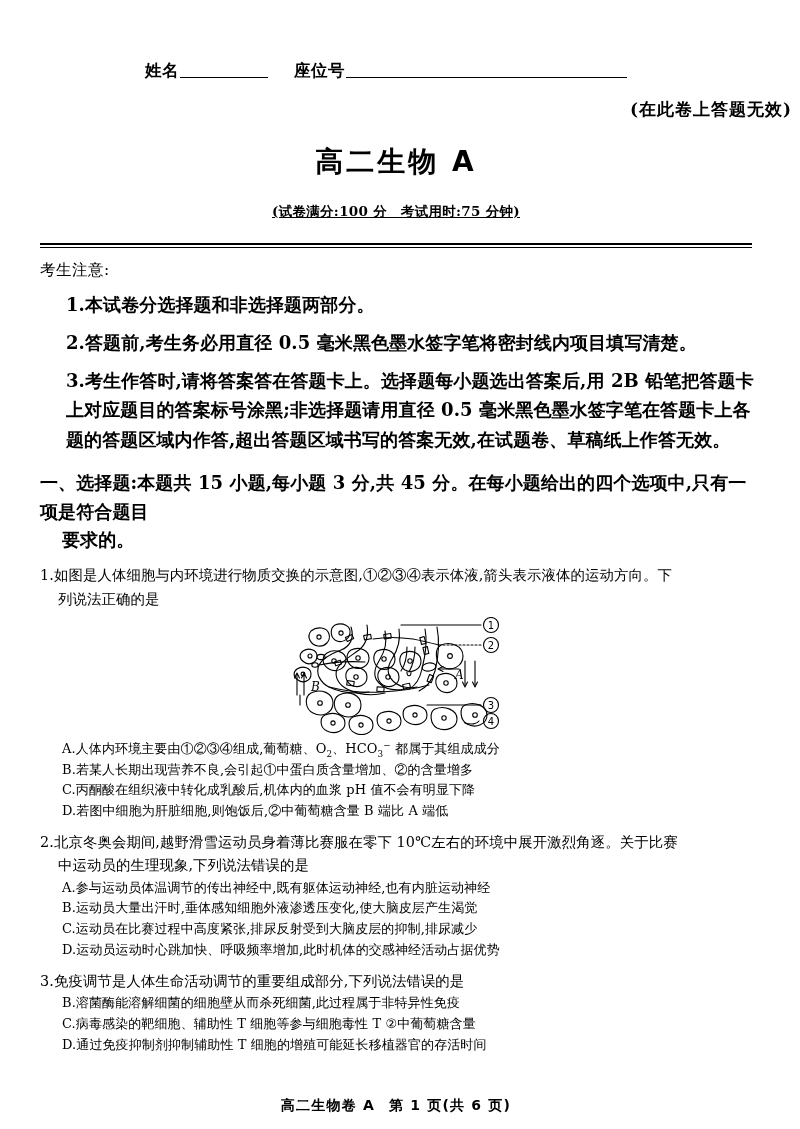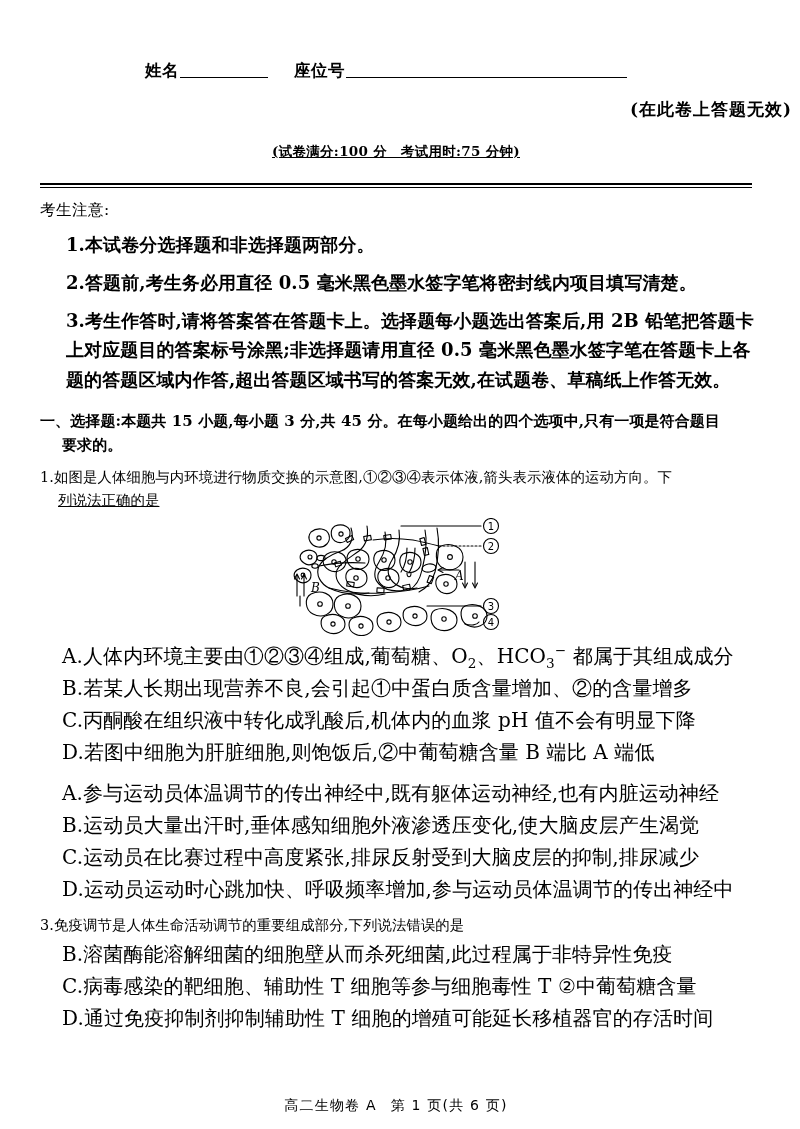--- a/index.html
+++ b/index.html
@@ -106,47 +106,46 @@
     font-size: 18px;
     font-weight: bold;
     margin-top: 9px;
     padding-left: 26px;
     text-indent: 0;
     line-height: 1.62;
     letter-spacing: 0.1px;
   }
 
   .section-head {
-    font-size: 15px;
+    font-size: 18px;
     font-weight: bold;
     margin-top: 15px;
     line-height: 1.6;
     letter-spacing: 0.1px;
   }
   .section-head .cont {
     display: block;
     padding-left: 22px;
   }
 
   .question {
     margin-top: 9px;
     font-size: 14.4px;
     line-height: 1.62;
     letter-spacing: 0.1px;
   }
   .q-stem { display: block; }
   .q-stem .cont {
     display: block;
     padding-left: 18px;
-    text-decoration: underline;
   }
   .option {
     display: block;
     padding-left: 22px;
-    font-size: 20px;
+    font-size: 13px;
     line-height: 1.6;
   }
 
   sub, sup {
     font-size: 0.68em;
     line-height: 0;
   }
 
   
   .figure-wrap {
@@ -160,41 +159,42 @@
   }
 
   
   .footer {
     position: absolute;
     left: 0;
     right: 0;
     bottom: 14px;
     text-align: center;
     font-size: 14px;
-    font-weight: normal;
+    font-weight: bold;
     letter-spacing: 1.2px;
     font-family: "DejaVu Sans", "Liberation Sans", sans-serif;
   }
   .footer .fgap { display: inline-block; width: 14px; }
 </style>
 </head>
 <body>
 
 <div class="page">
 
   <div class="id-line">
     <span class="id-label">姓名</span>
     <span class="id-rule-short"></span>
     <span class="id-gap"></span>
     <span class="id-label">座位号</span>
     <span class="id-rule-long"></span>
   </div>
 
   <div class="notice-line">(在此卷上答题无效)</div>
 
+  <div class="paper-title">高二生物 A</div>
 
   <div class="paper-subtitle">(试卷满分:100 分　考试用时:75 分钟)</div>
 
   <div class="divider"></div>
 
   <div class="content">
 
     <div class="notice-head">考生注意:</div>
 
     <div class="notice-item">1.本试卷分选择题和非选择题两部分。</div>
@@ -327,24 +327,28 @@
       </div>
 
       <span class="option"><span>A.</span><span>人体内环境主要由①②③④组成,葡萄糖、O</span><sub>2</sub><span>、HCO</span><sub>3</sub><sup>−</sup><span> 都属于其组成成分</span></span>
 
       <span class="option"><span>B.</span><span>若某人长期出现营养不良,会引起①中蛋白质含量增加、②的含量增多</span></span>
       <span class="option"><span>C.</span><span>丙酮酸在组织液中转化成乳酸后,机体内的血浆 pH 值不会有明显下降</span></span>
       <span class="option"><span>D.</span><span>若图中细胞为肝脏细胞,则饱饭后,②中葡萄糖含量 B 端比 A 端低</span></span>
     </div>
 
     <div class="question">
+      <span class="q-stem">
+        <span>2.</span><span>北京冬奥会期间,越野滑雪运动员身着薄比赛服在零下 10℃左右的环境中展开激烈角逐。关于比赛</span>
+        <span class="cont">中运动员的生理现象,下列说法错误的是</span>
+      </span>
       <span class="option"><span>A.</span><span>参与运动员体温调节的传出神经中,既有躯体运动神经,也有内脏运动神经</span></span>
       <span class="option"><span>B.</span><span>运动员大量出汗时,垂体感知细胞外液渗透压变化,使大脑皮层产生渴觉</span></span>
       <span class="option"><span>C.</span><span>运动员在比赛过程中高度紧张,排尿反射受到大脑皮层的抑制,排尿减少</span></span>
-      <span class="option"><span>D.</span><span>运动员运动时心跳加快、呼吸频率增加,参与运动员体温调节的传出神经中</span></span>
+      <span class="option"><span>D.</span><span>运动员运动时心跳加快、呼吸频率增加,此时机体的交感神经活动占据优势</span></span>
     </div>
 
     <div class="question">
       <span class="q-stem">
         <span>3.</span><span>免疫调节是人体生命活动调节的重要组成部分,下列说法错误的是</span>
       </span>
       <span class="option"><span>B.</span><span>溶菌酶能溶解细菌的细胞壁从而杀死细菌,此过程属于非特异性免疫</span></span>
       <span class="option"><span>C.</span><span>病毒感染的靶细胞、辅助性 T 细胞等参与细胞毒性 T ②中葡萄糖含量</span></span>
       <span class="option"><span>D.</span><span>通过免疫抑制剂抑制辅助性 T 细胞的增殖可能延长移植器官的存活时间</span></span>
     </div>

